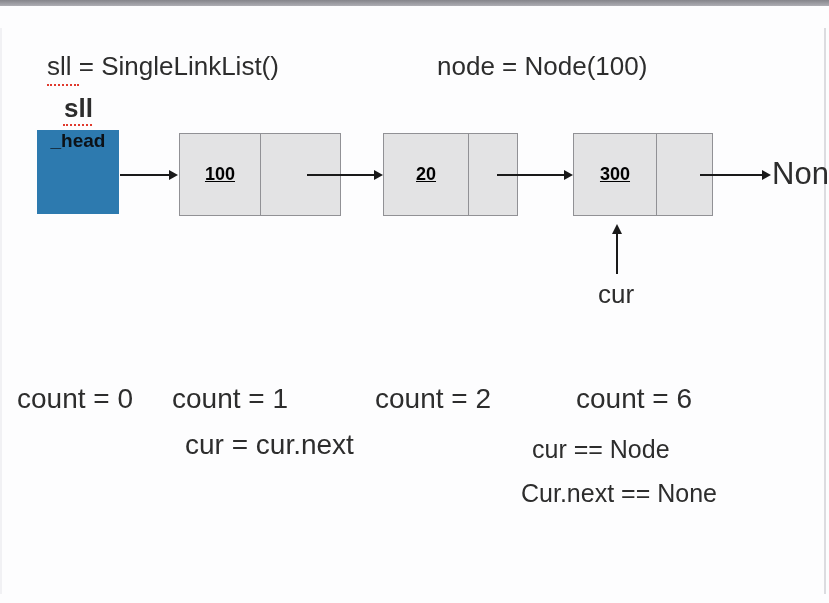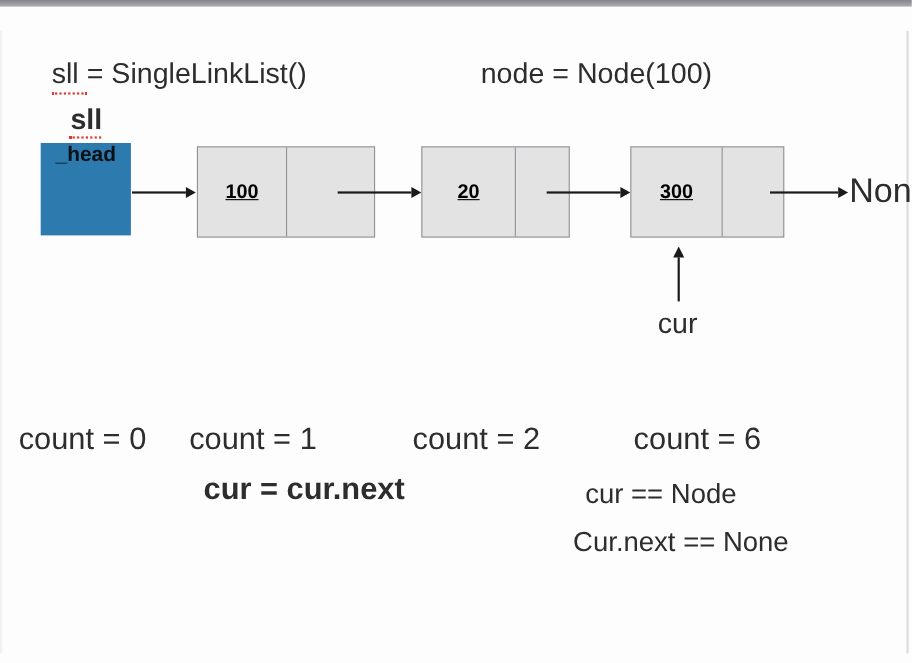--- a/index.html
+++ b/index.html
@@ -158,17 +158,17 @@
   <div class="txt big" style="left:772px; top:156px;">None</div>
 
   <div class="arrow-v" style="left:616px; top:234px; height:40px;"></div>
   <div class="txt code" style="left:598px; top:280px;">cur</div>
 
   <div class="txt small" style="left:17px; top:383px;">count = 0</div>
   <div class="txt small" style="left:172px; top:383px;">count = 1</div>
   <div class="txt small" style="left:375px; top:383px;">count = 2</div>
   <div class="txt small" style="left:576px; top:383px;">count = 6</div>
 
-  <div class="txt small" style="left:185px; top:429px;font-weight:bold;">cur = cur.next</div>
+  <div class="txt small" style="left:185px; top:429px;">cur = cur.next</div>
   <div class="txt mid" style="left:532px; top:435px;">cur == Node</div>
   <div class="txt mid" style="left:521px; top:479px;">Cur.next == None</div>
 
 </div>
 
 </body></html>

